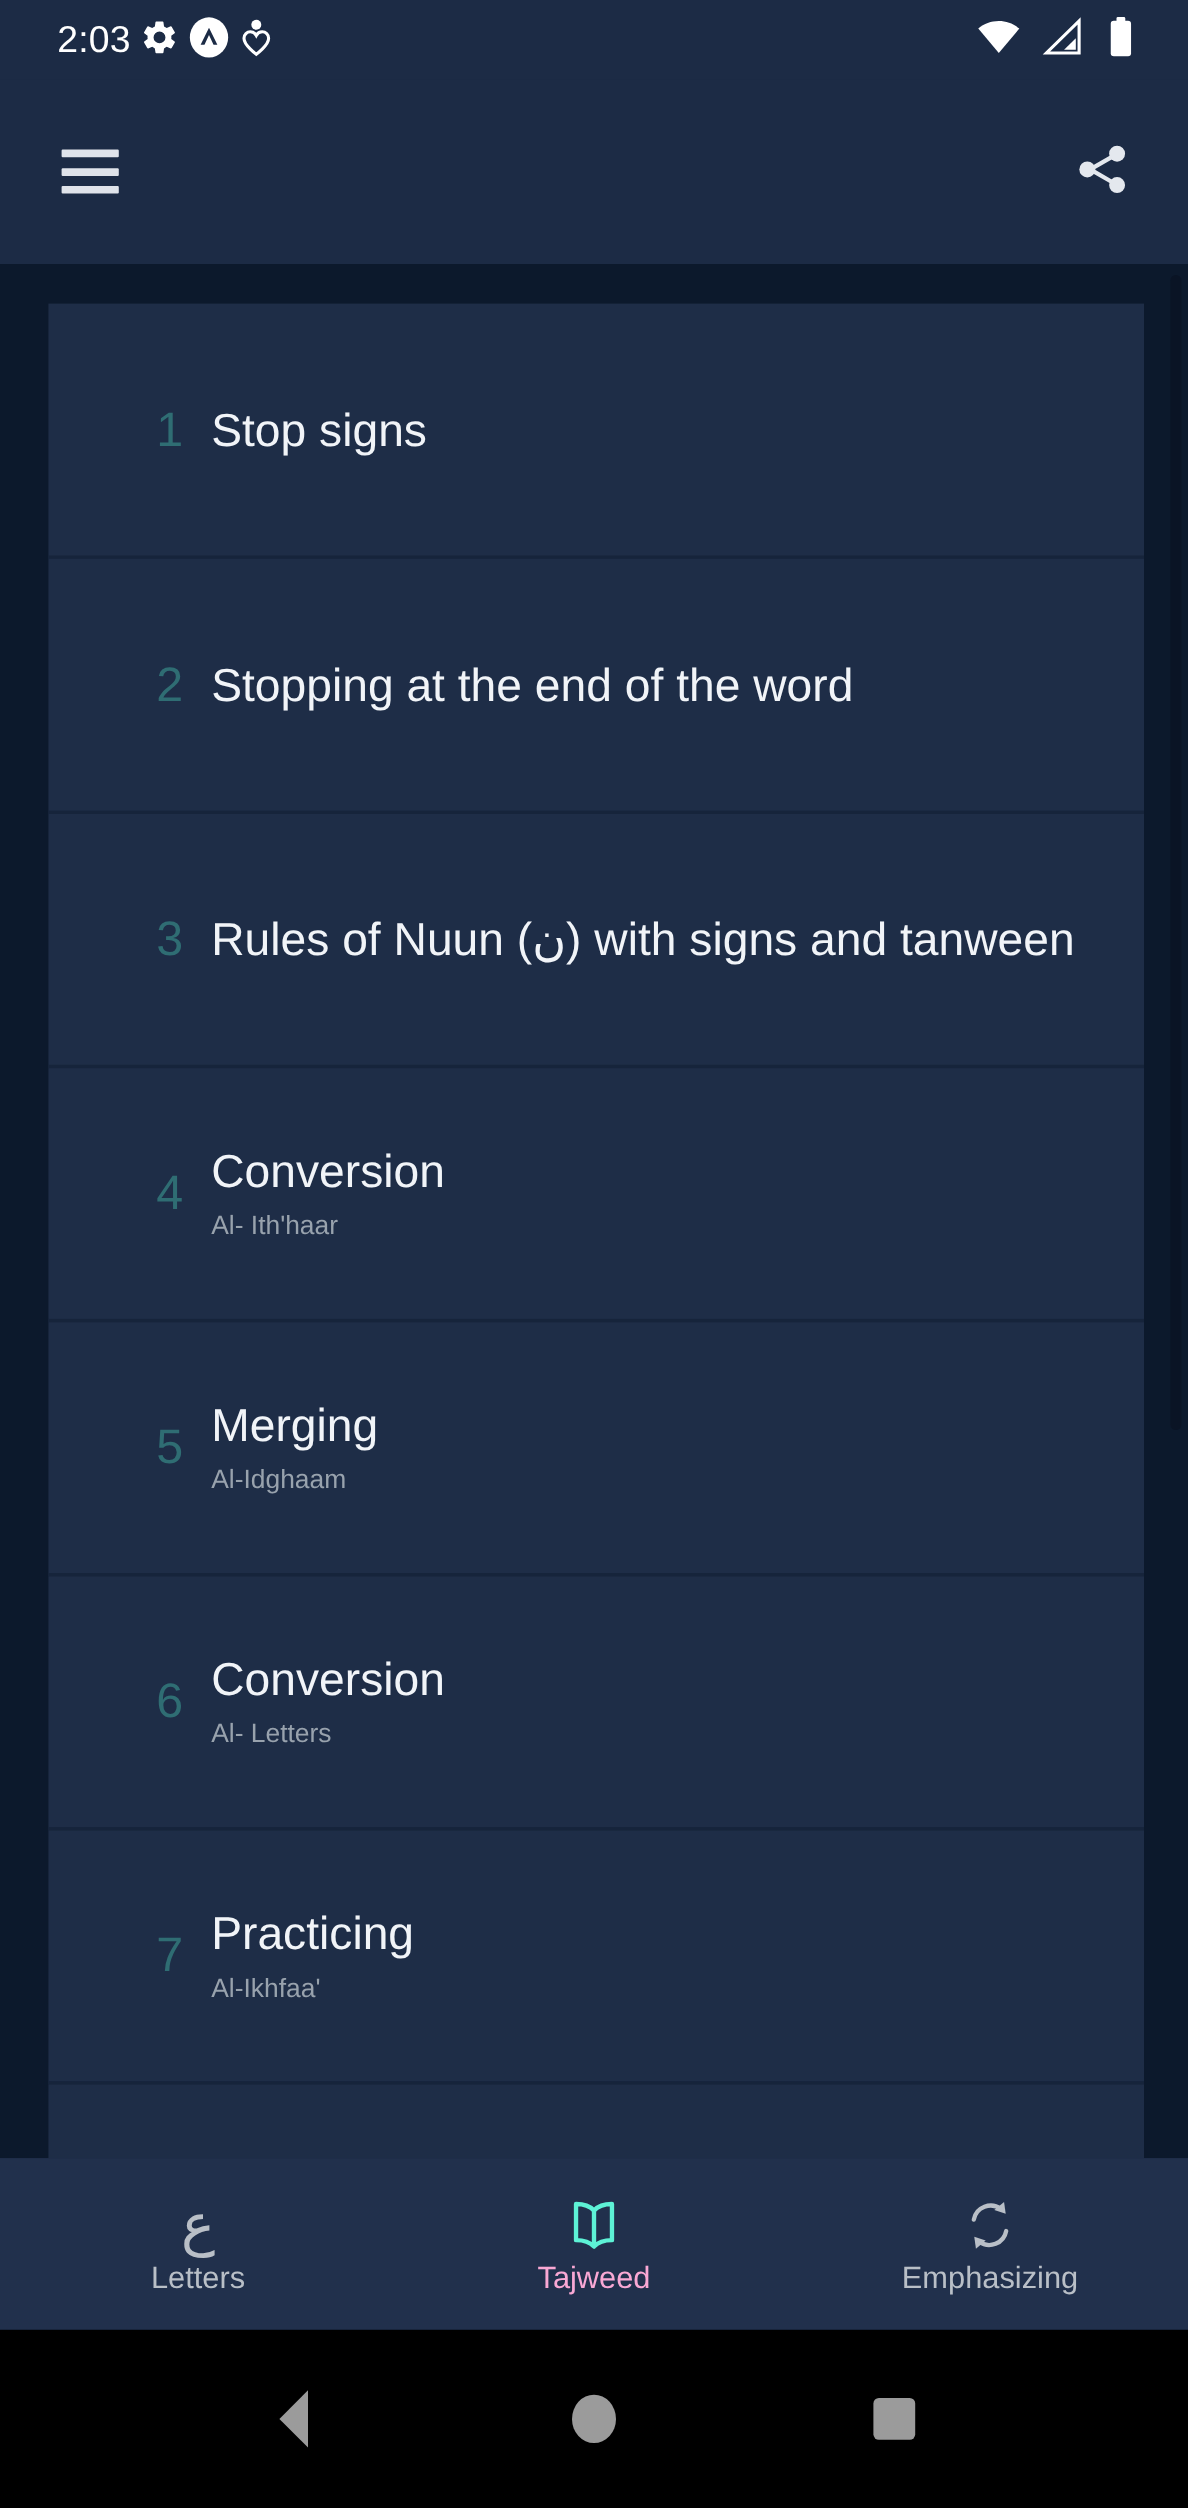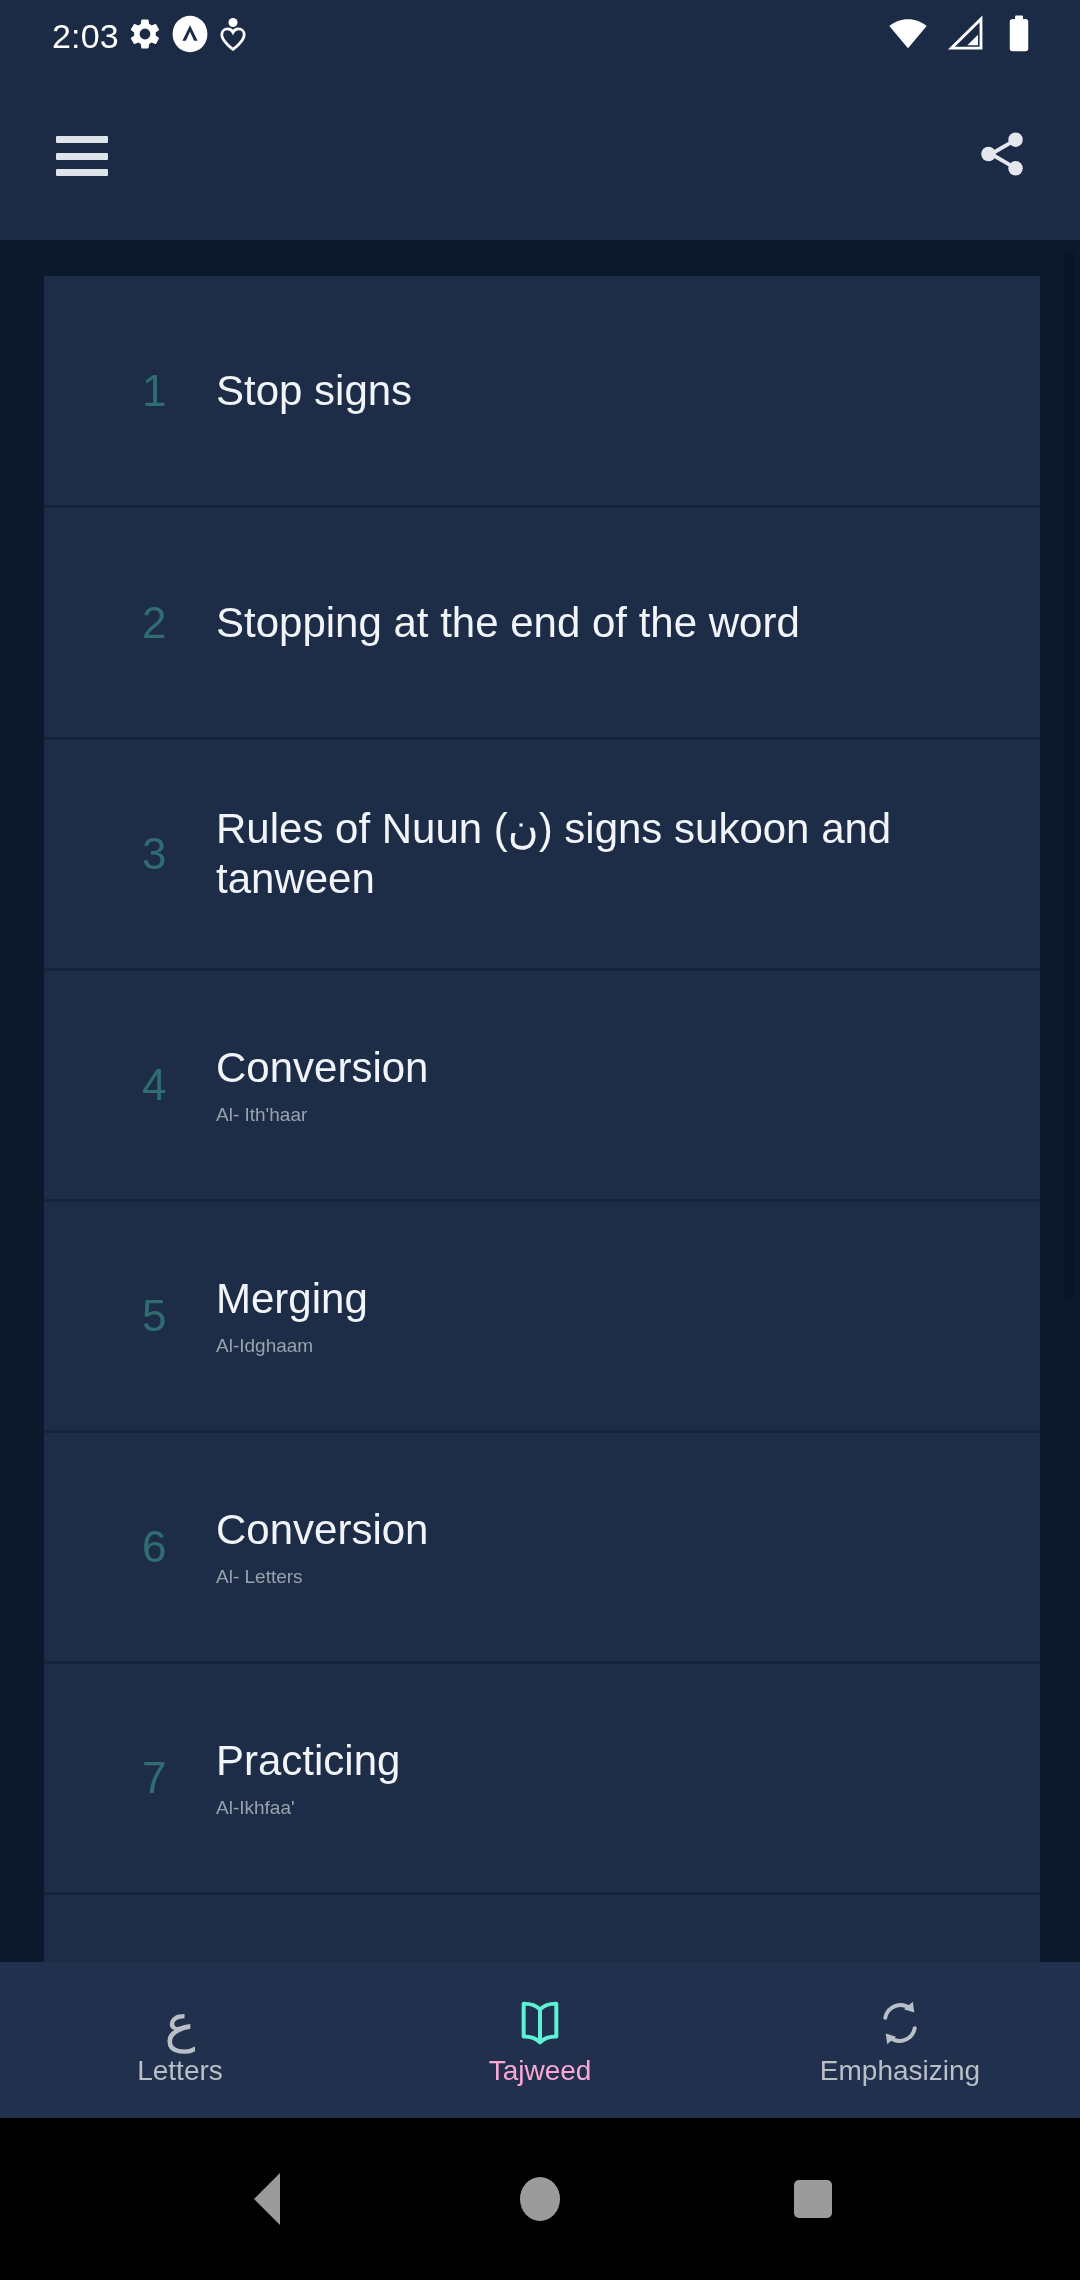--- a/index.html
+++ b/index.html
@@ -117,32 +117,32 @@
 
   .card-num {
     position: absolute;
     left: 98px;
     color: #2f6d73;
     font-size: 44px;
     line-height: 1;
     font-weight: 400;
   }
   .card-body {
-    margin-left: 76px;
+    margin-left: 52px;
     padding-right: 60px;
   }
   .card-title {
     color: #f1f4f8;
     font-size: 42px;
     line-height: 1.18;
     font-weight: 400;
   }
   .card-sub {
     color: #98a2ad;
-    font-size: 19px;
+    font-size: 24px;
     line-height: 1.2;
     margin-top: 12px;
     font-weight: 400;
   }
 
   
   .scrollbar-thumb {
     position: absolute;
     right: 6px;
     top: 10px;
@@ -303,21 +303,21 @@
       <div class="card h-single">
         <div class="card-num">2</div>
         <div class="card-body">
           <div class="card-title">Stopping at the end of the word</div>
         </div>
       </div>
 
       <div class="card h-tall">
         <div class="card-num">3</div>
         <div class="card-body">
-          <div class="card-title">Rules of Nuun (ن) signs sukoon and tanween</div>
+          <div class="card-title">Rules of Nuun (ن) with signs and tanween</div>
         </div>
       </div>
 
       <div class="card h-sub">
         <div class="card-num">4</div>
         <div class="card-body">
           <div class="card-title">Conversion</div>
           <div class="card-sub">Al- Ith'haar</div>
         </div>
       </div>

